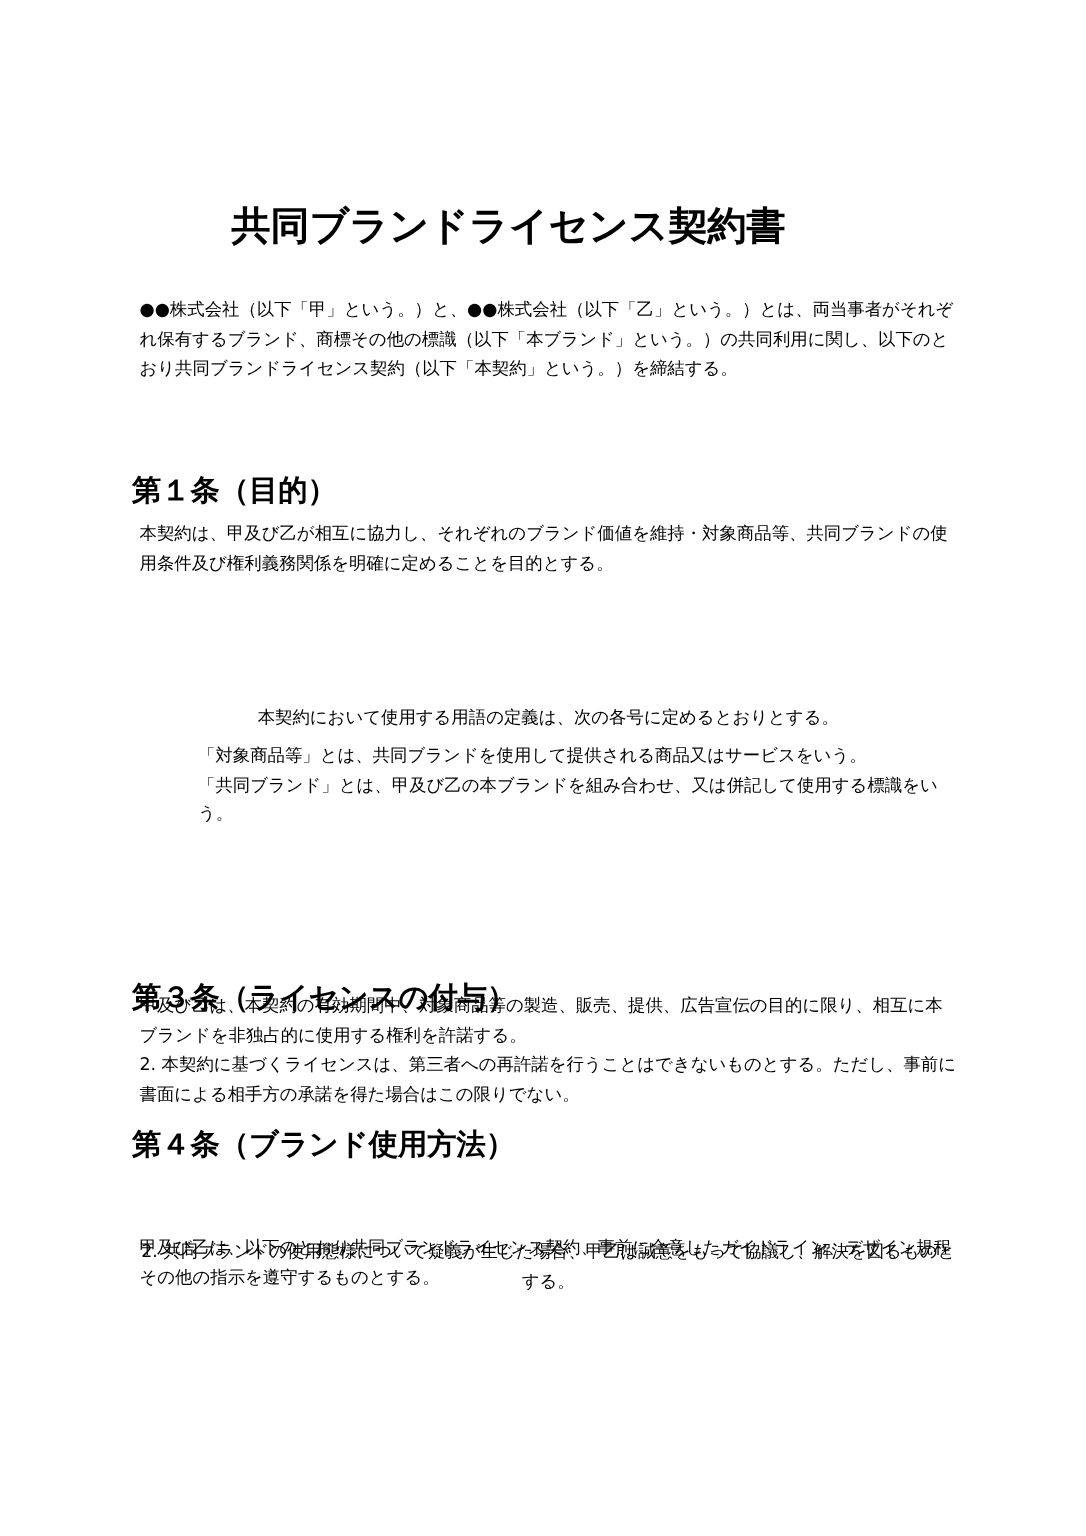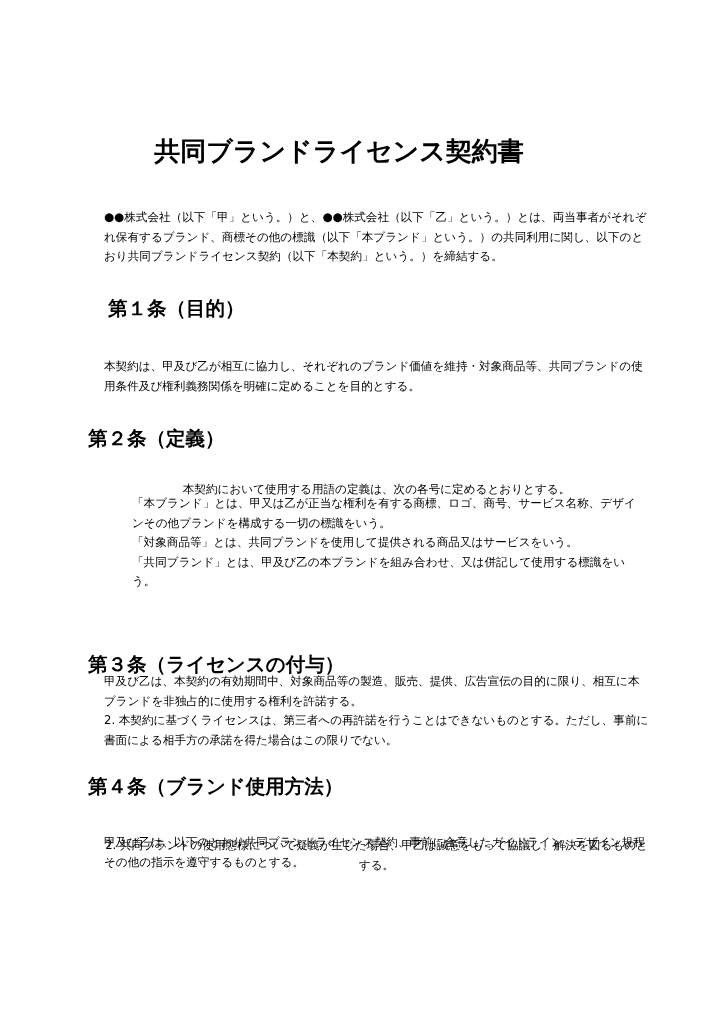--- a/index.html
+++ b/index.html
@@ -33,21 +33,21 @@
       font-weight: bold;
       line-height: 40px;
       letter-spacing: 0px;
     }
     .para {
       position: absolute;
       left: 88px;
       width: 545px;
       font-size: 11.6px;
       line-height: 19.6px;
-      margin: 16px;
+      margin: 5px;
       word-break: break-all;
     }
     .heading {
       position: absolute;
       left: 88px;
       font-size: 19.5px;
       font-weight: bold;
       line-height: 30px;
       margin: 0;
     }
@@ -69,32 +69,30 @@
   </style>
 </head>
 <body>
 
 <div class="page">
 
   <h1 class="title">共同ブランドライセンス契約書</h1>
 
   <p class="para" style="top:192px;">●●株式会社（以下「甲」という。）と、●●株式会社（以下「乙」という。）とは、両当事者がそれぞれ保有するブランド、商標その他の標識（以下「本ブランド」という。）の共同利用に関し、以下のとおり共同ブランドライセンス契約（以下「本契約」という。）を締結する。</p>
 
-  <h2 class="heading" style="top:294px;margin-left:20px;">第１条（目的）</h2>
+  <h2 class="heading" style="top:312px;">第１条（目的）</h2>
   <p class="para" style="top:341px;">本契約は、甲及び乙が相互に協力し、それぞれのブランド価値を維持・対象商品等、共同ブランドの使用条件及び権利義務関係を明確に定めることを目的とする。</p>
 
-  <h2 class="heading" style="top:424px;">第２条（定義）</h2>
   <p class="para" style="top:464px;text-align:center;">本契約において使用する用語の定義は、次の各号に定めるとおりとする。</p>
   <ul class="deflist" style="top:494px;">
-    <li>「本ブランド」とは、甲又は乙が正当な権利を有する商標、ロゴ、商号、サービス名称、デザインその他ブランドを構成する一切の標識をいう。</li>
     <li>「対象商品等」とは、共同ブランドを使用して提供される商品又はサービスをいう。</li>
     <li>「共同ブランド」とは、甲及び乙の本ブランドを組み合わせ、又は併記して使用する標識をいう。</li>
   </ul>
 
   <h2 class="heading" style="top:650px;">第３条（ライセンスの付与）</h2>
   <p class="para" style="top:656px;">甲及び乙は、本契約の有効期間中、対象商品等の製造、販売、提供、広告宣伝の目的に限り、相互に本ブランドを非独占的に使用する権利を許諾する。</p>
   <p class="para" style="top:695px;">2. 本契約に基づくライセンスは、第三者への再許諾を行うことはできないものとする。ただし、事前に書面による相手方の承諾を得た場合はこの限りでない。</p>
 
-  <h2 class="heading" style="top:772px;">第４条（ブランド使用方法）</h2>
+  <h2 class="heading" style="top:748px;">第４条（ブランド使用方法）</h2>
   <p class="para" style="top:817px;">甲及び乙は、以下のとおり共同ブランドライセンス契約、事前に合意したガイドライン、デザイン規程その他の指示を遵守するものとする。</p>
   <p class="para" style="top:820px;text-align:center;">2. 共同ブランドの使用態様について疑義が生じた場合、甲乙は誠意をもって協議し、解決を図るものとする。</p>
 
 </div>
 
 </body></html>

